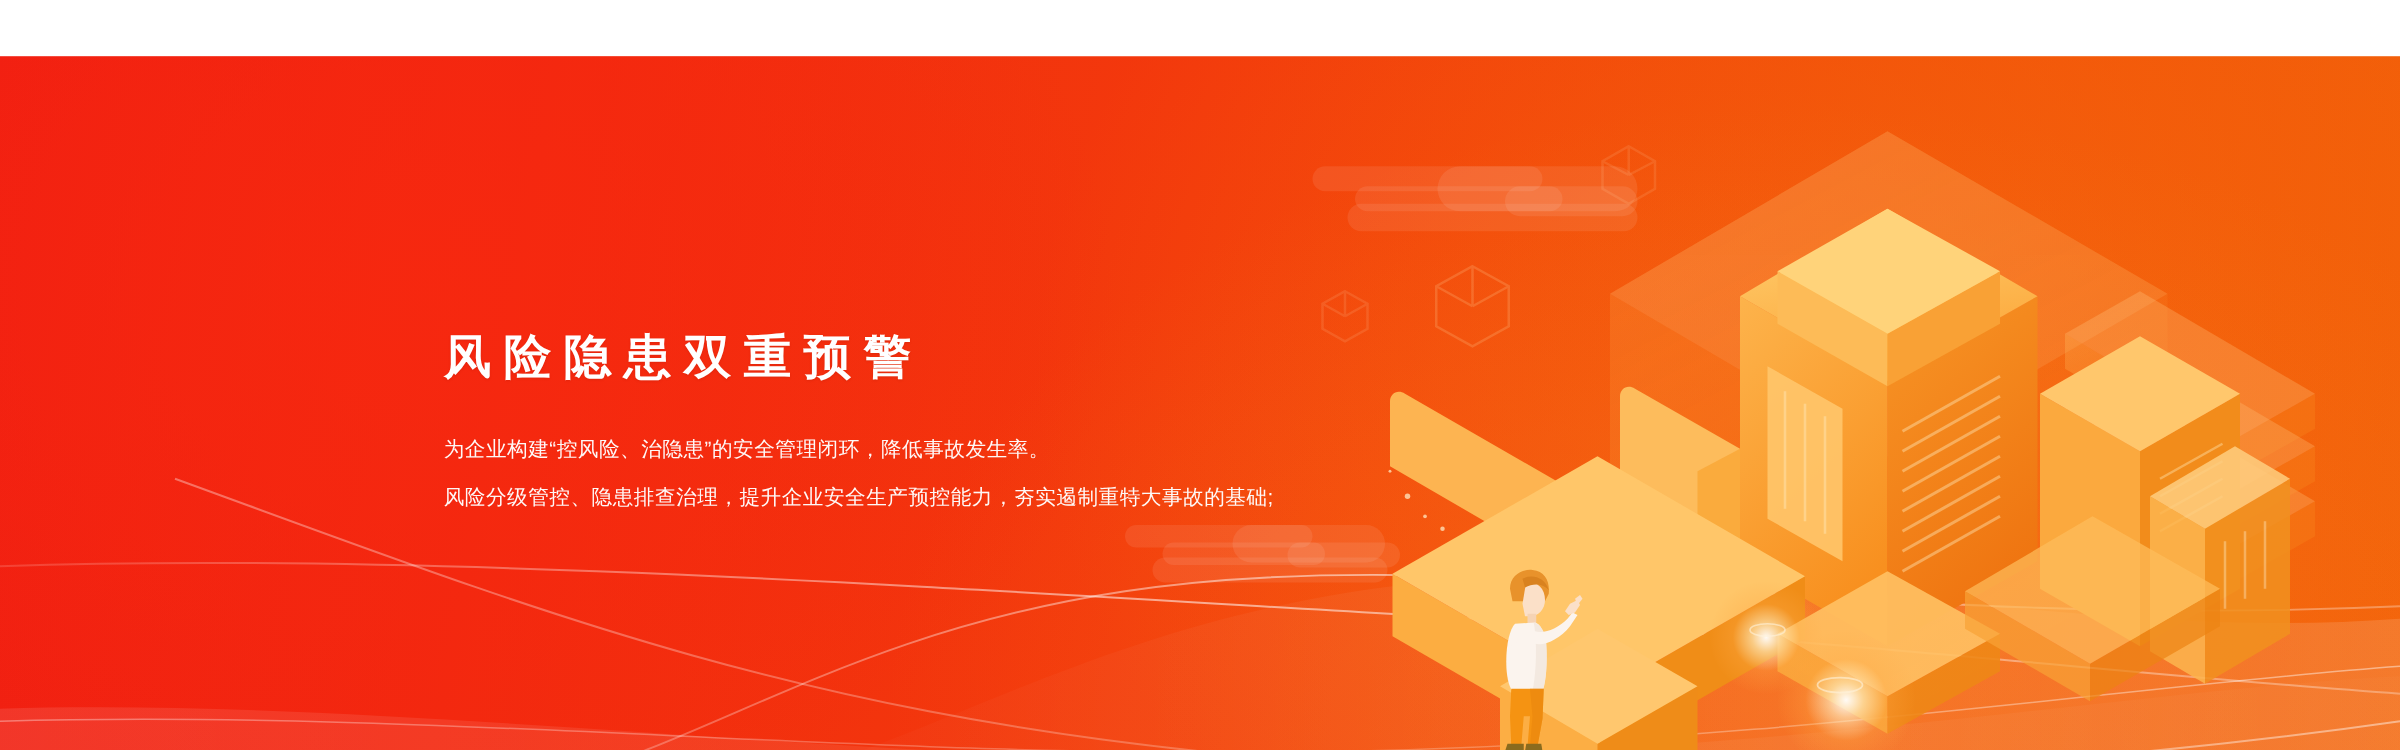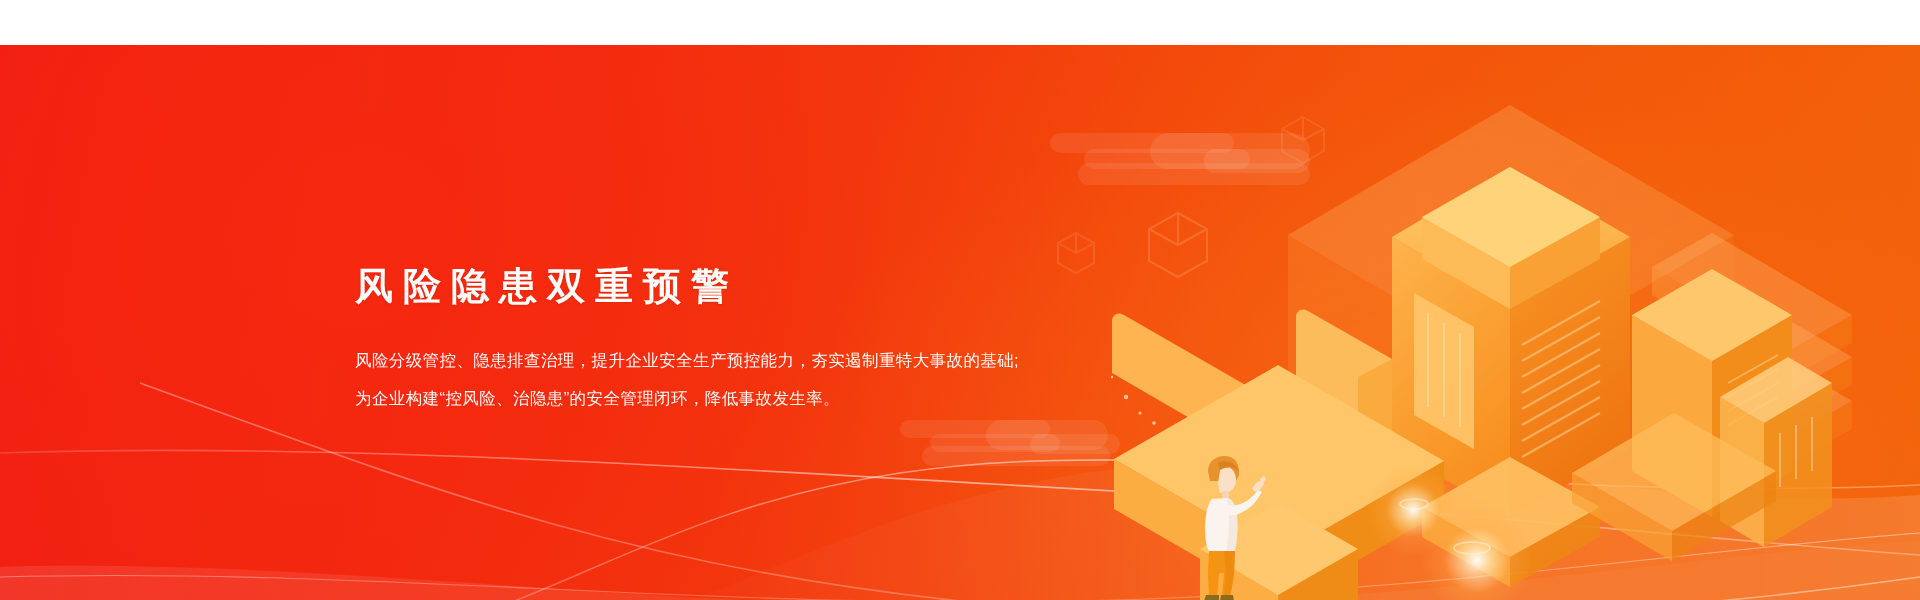--- a/index.html
+++ b/index.html
@@ -344,18 +344,18 @@
     <path d="M15,98 L41,98 L40,122 L36,144 L28,144 L30,120 L25,120 L23,144 L15,144 L14,120 Z" fill="#F59312"></path>
     <path d="M30,98 L41,98 L40,122 L36,144 L30,144 L32,120 Z" fill="#E8850C" opacity=".55"></path>
 
     <path d="M12,142 L25,142 L25,148 L10,148 Z" fill="#8A6B1E"></path>
     <path d="M27,142 L39,142 L40,148 L26,148 Z" fill="#8A6B1E"></path>
   </svg>
 
   <div id="copy">
     <h1 id="headline">风险隐患双重预警</h1>
     <div id="subhead">
+      <div class="sub-line">为企业构建“控风险、治隐患”的安全管理闭环，降低事故发生率。</div>
       <div class="sub-line">风险分级管控、隐患排查治理，提升企业安全生产预控能力，夯实遏制重特大事故的基础;</div>
-      <div class="sub-line">为企业构建“控风险、治隐患”的安全管理闭环，降低事故发生率。</div>
     </div>
   </div>
 
 </div>
 
 </body></html>

